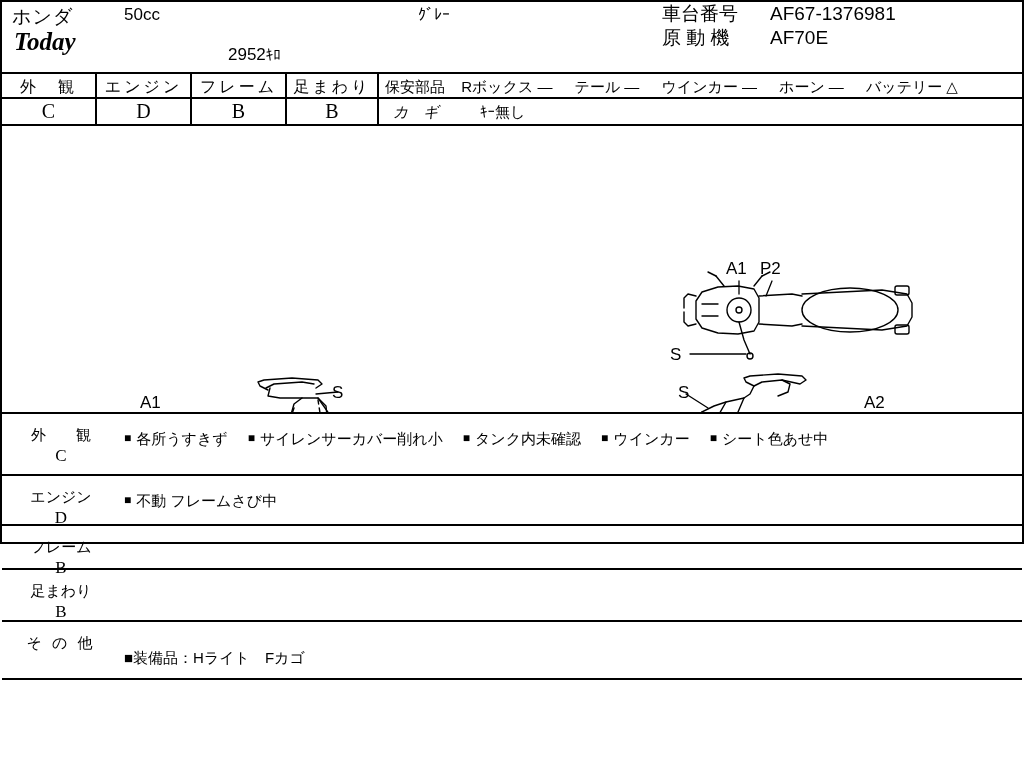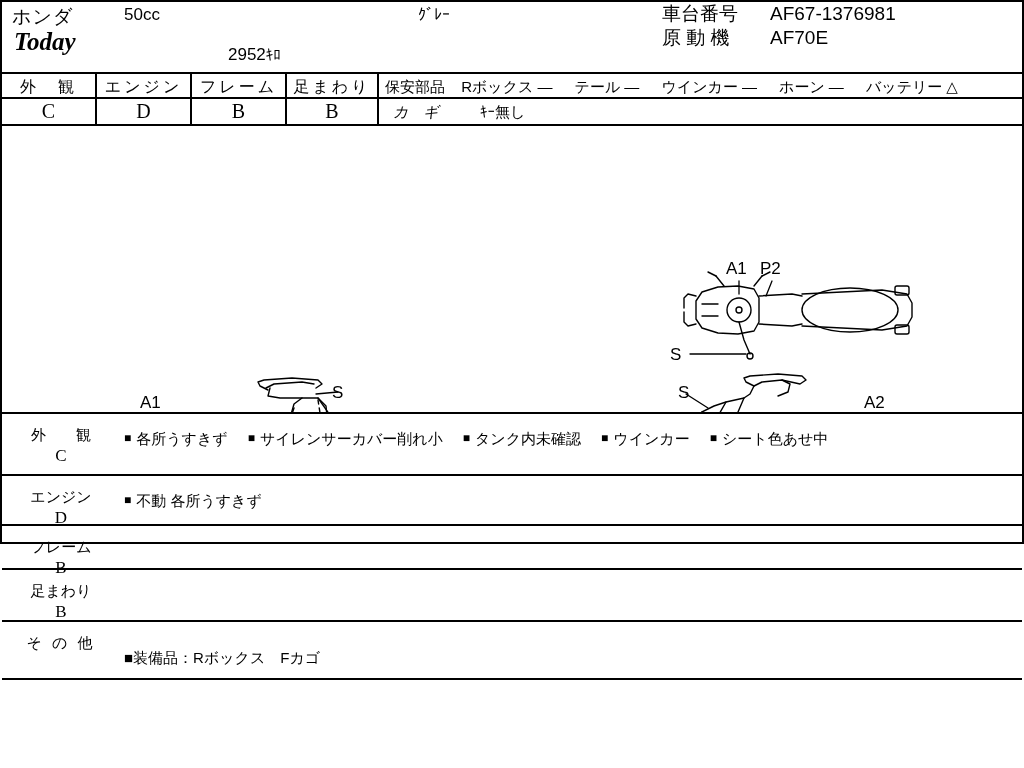--- a/index.html
+++ b/index.html
@@ -405,41 +405,41 @@
         <span class="citem"><span class="bullet">■</span><span>各所うすきず</span></span><span class="citem"><span class="bullet">■</span><span>サイレンサーカバー削れ小</span></span><span class="citem"><span class="bullet">■</span><span>タンク内未確認</span></span><span class="citem"><span class="bullet">■</span><span>ウインカー</span></span><span class="citem"><span class="bullet">■</span><span>シート色あせ中</span></span>
       </div>
     </div>
 
     <div class="crow r-engine">
       <div class="ckey">
         <div>エンジン</div>
         <div class="k2">D</div>
       </div>
       <div class="cval">
-        <span class="citem"><span class="bullet">■</span><span>不動 各所うすきず</span></span>
+        <span class="citem"><span class="bullet">■</span><span>不動 フレームさび中</span></span>
       </div>
     </div>
 
     <div class="crow r-frame">
       <div class="ckey">
         <div>フレーム</div>
         <div class="k2">B</div>
       </div>
     </div>
 
     <div class="crow r-susp">
       <div class="ckey">
         <div>足まわり</div>
         <div class="k2">B</div>
       </div>
     </div>
 
     <div class="crow r-other">
       <div class="ckey">そ の 他</div>
-      <div class="cval">■装備品：Rボックス　Fカゴ</div>
+      <div class="cval">■装備品：Hライト　Fカゴ</div>
     </div>
 
     <div class="crow r-blank">
       <div class="ckey"></div>
       <div class="cval"></div>
     </div>
 
   </div>
 </div>
 

